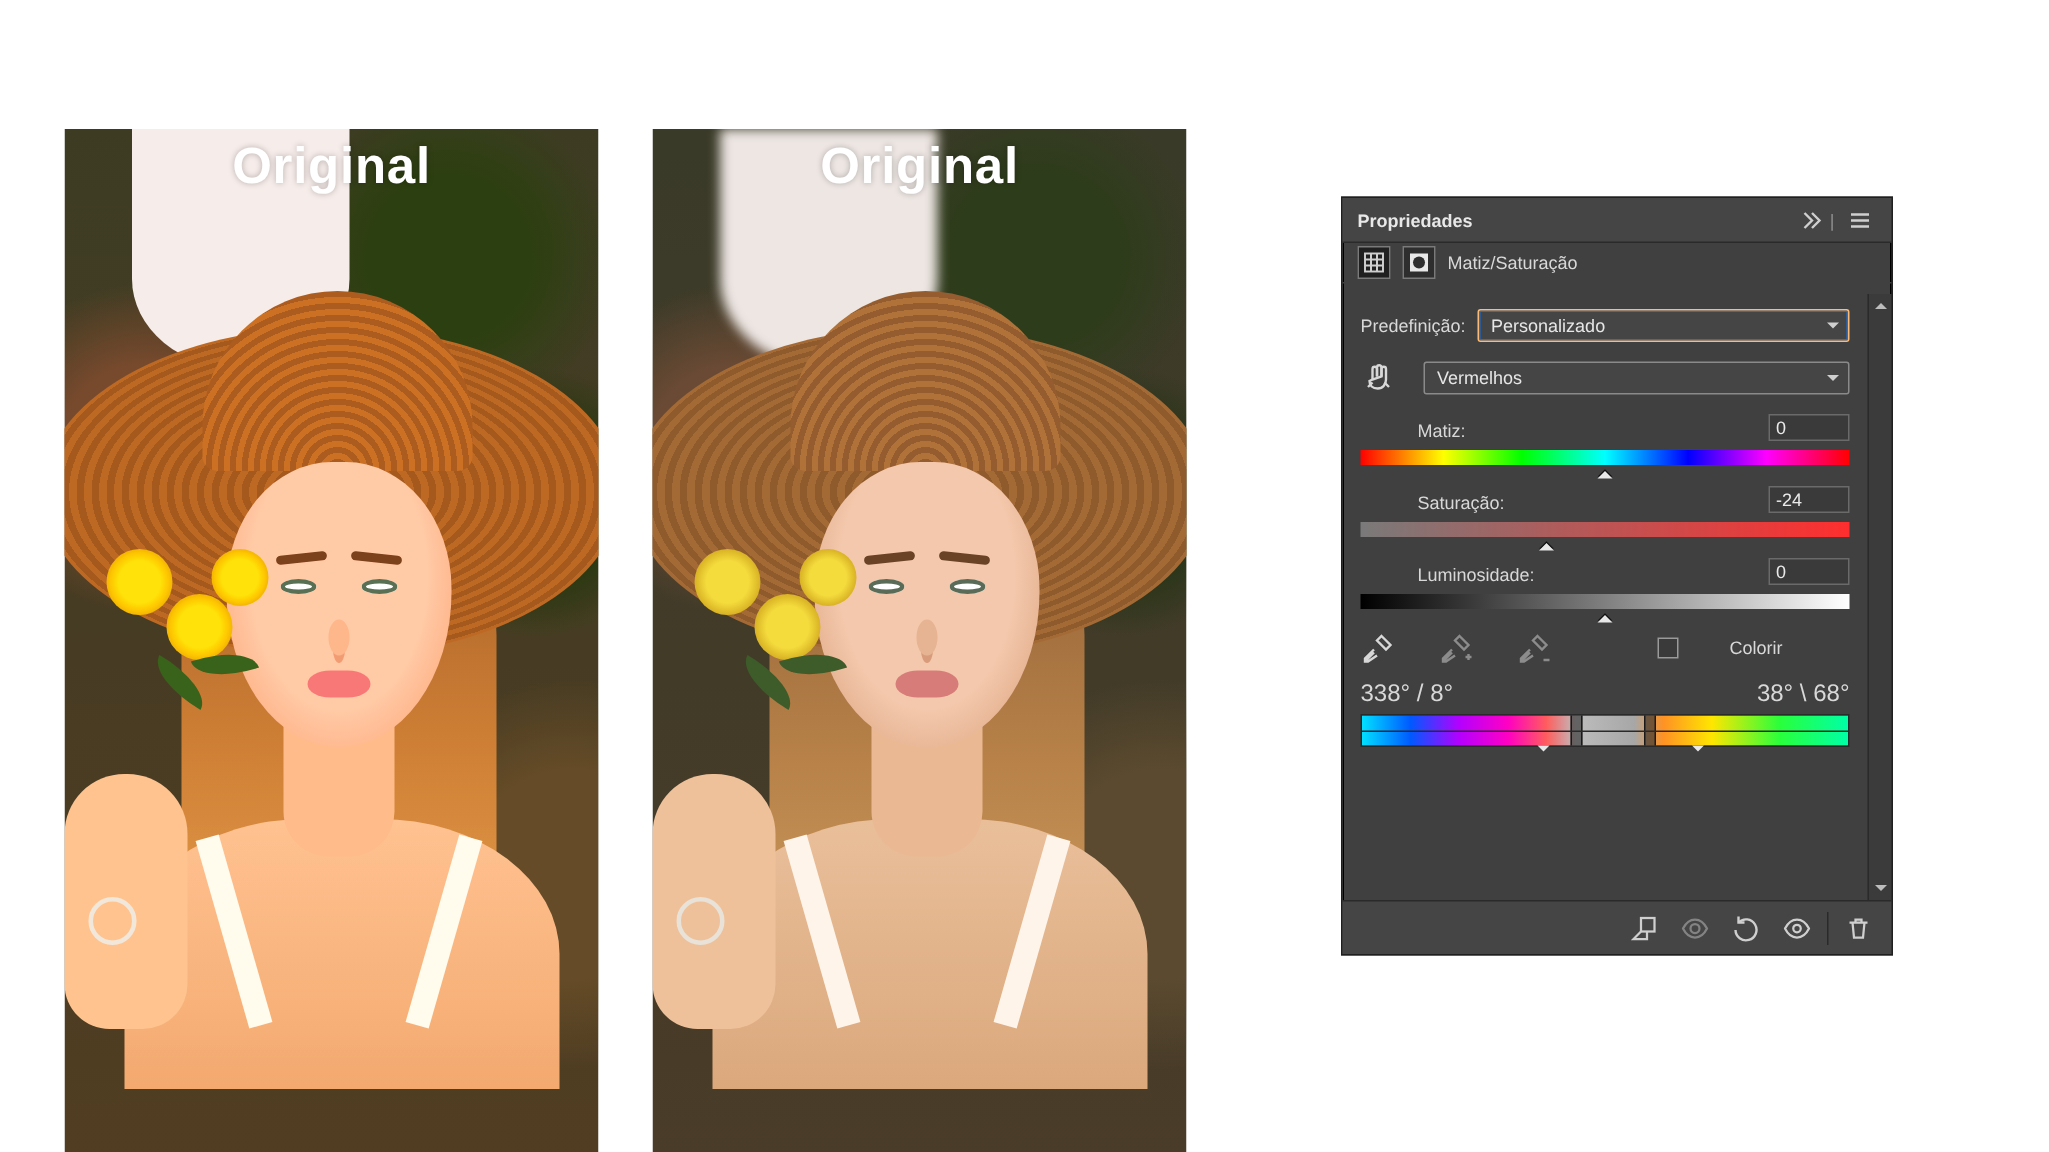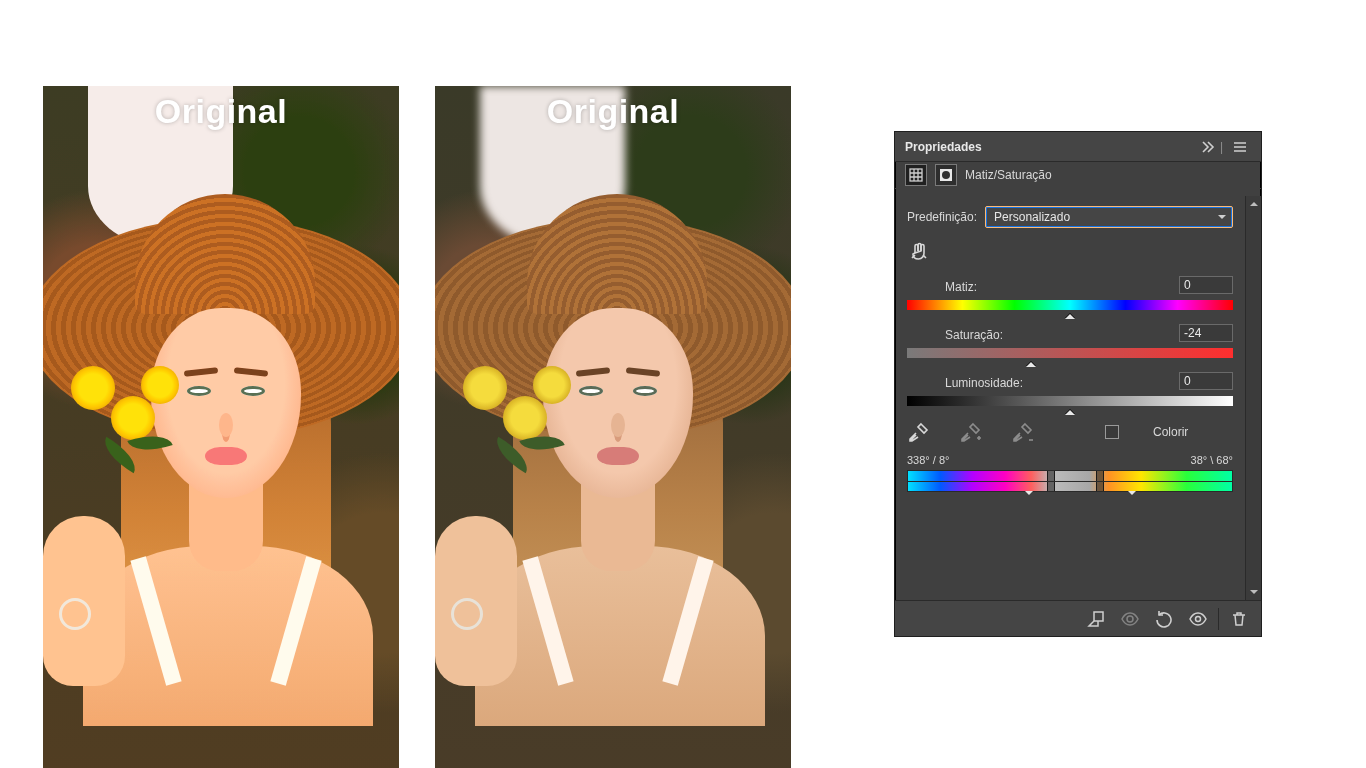--- a/index.html
+++ b/index.html
@@ -254,21 +254,21 @@
   }
 
   .eyedrops { display:flex; align-items:center; gap:28px; margin:14px 0 10px; }
   .eyedrop { width:24px; height:24px; display:flex; align-items:center; justify-content:center; color:#d8d8d8;}
   .eyedrop.disabled { opacity:.5; }
   .chk {
     width:14px; height:14px; border:1px solid #9a9a9a; background:#3a3a3a; margin-right:6px;
   }
 
   .range-labels {
-    display:flex; justify-content:space-between; font-size:11px; color:#d8d8d8;
+    display:flex; justify-content:space-between; font-size:16px; color:#d8d8d8;
     margin-bottom:4px;
     gap:44px;
   }
 
   .dualhue {
     position:relative; height:22px;
     background: linear-gradient(90deg,
       #00e0ff 0%, #0059ff 10%, #b400ff 20%, #ff00c3 30%, #ff5e5e 38%,
       #bdbdbd 44%, #a7a7a7 56%, #ff9224 62%, #ffe600 72%, #29ff3b 86%, #00ffa6 100%);
     border:1px solid #2a2a2a;
@@ -418,20 +418,24 @@
 
     <div class="row">
       <span class="finger-icon">
         <svg viewBox="0 0 24 24" fill="none" stroke="currentColor" stroke-width="1.6">
           <path d="M8 13V6a1.5 1.5 0 113 0v5"></path>
             <path d="M11 11V5a1.5 1.5 0 113 0v6"></path>
           <path d="M14 11V6a1.5 1.5 0 113 0v7c0 3-2 6-5.5 6S6 17 6 14l2-1z"></path>
           <path d="M5 18l3-3M19 18l-3-3"></path>
         </svg>
       </span>
+      <div class="select" style="margin-left:10px">
+        <span>Vermelhos</span>
+        <span class="caret"></span>
+      </div>
     </div>
 
     <div class="slider-block">
       <div class="slider-head">
         <span class="label">Matiz:</span>
         <input class="numbox" value="0" style="">
       </div>
       <div class="track hue">
         <div class="thumb" style="left: 50%;"></div>
       </div>

